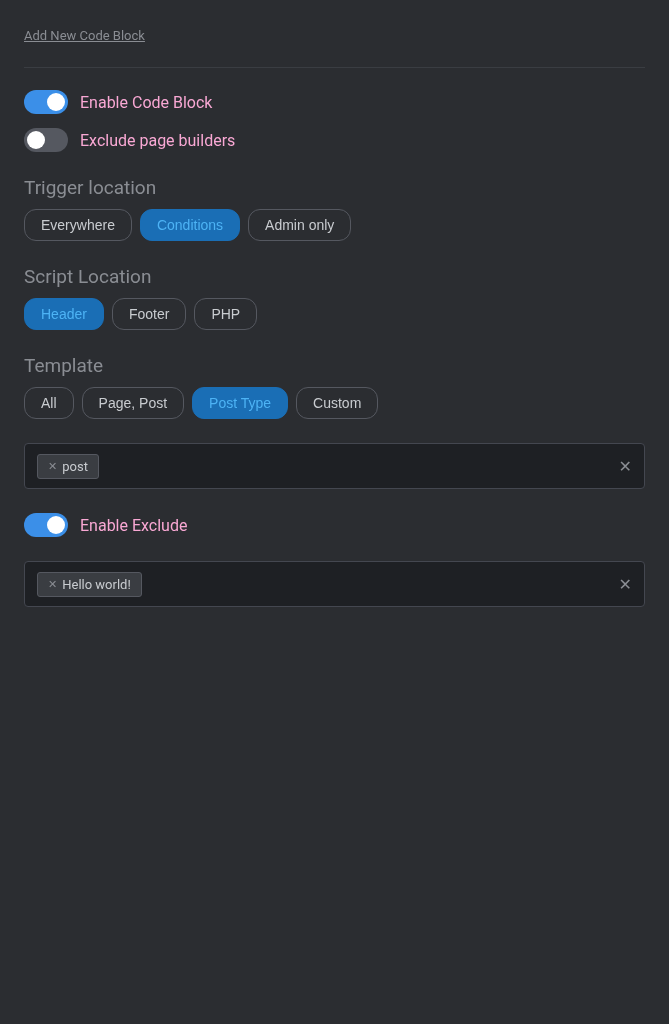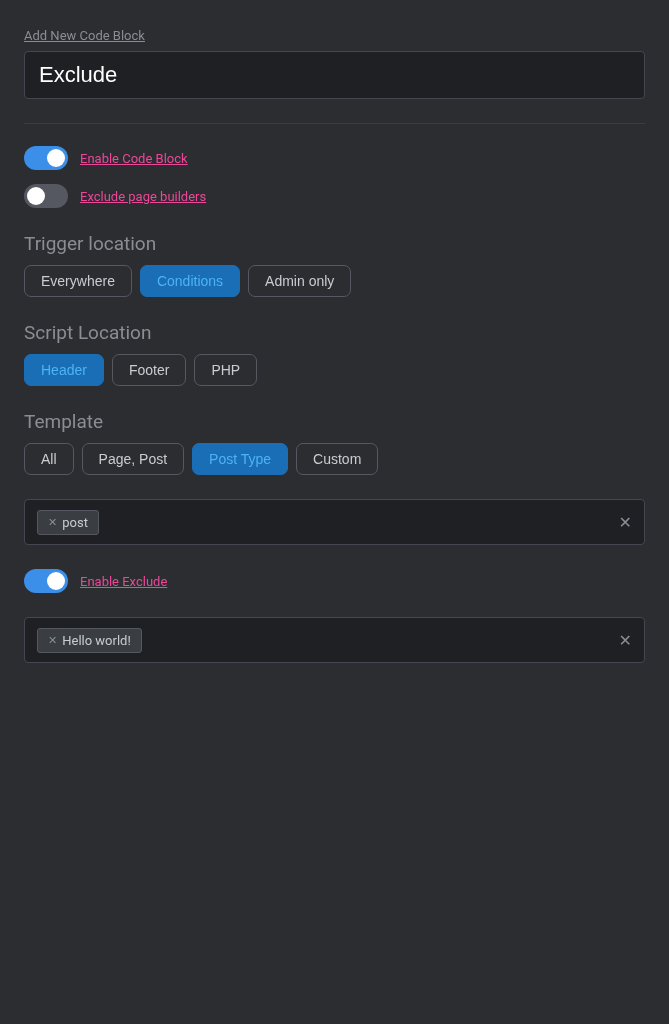--- a/index.html
+++ b/index.html
@@ -47,23 +47,22 @@
     }
 
     .toggle-row {
       display: flex;
       align-items: center;
       gap: 12px;
       margin-bottom: 14px;
     }
 
     .toggle-label {
-      font-size: 13px;
-      color: #ec4899;
-      text-decoration: underline;
+      font-size: 16px;
+      color: #f9a8d4;
     }
 
     
     .toggle {
       position: relative;
       width: 44px;
       height: 24px;
       flex-shrink: 0;
     }
 
@@ -110,21 +109,21 @@
 
     .button-group {
       display: flex;
       flex-wrap: wrap;
       gap: 8px;
       margin-top: 10px;
     }
 
     .btn {
       padding: 7px 16px;
-      border-radius: 7px;
+      border-radius: 12px;
       border: 1px solid #555860;
       background: transparent;
       color: #c9ccd0;
       font-size: 14px;
       cursor: pointer;
       white-space: nowrap;
     }
 
     .btn.active {
       background: #1a6eb5;
@@ -177,21 +176,20 @@
       font-size: 16px;
       cursor: pointer;
       flex-shrink: 0;
     }
   </style>
 </head>
 <body>
 
 <div class="section">
   <div class="add-title">Add New Code Block</div>
-  <input class="text-input" type="text" value="Exclude" style="">
 </div>
 
 <hr class="divider">
 
 <div class="section">
   <div class="toggle-row">
     <label class="toggle">
       <input type="checkbox" checked="" style="">
       <span class="toggle-slider on"></span>
     </label>

